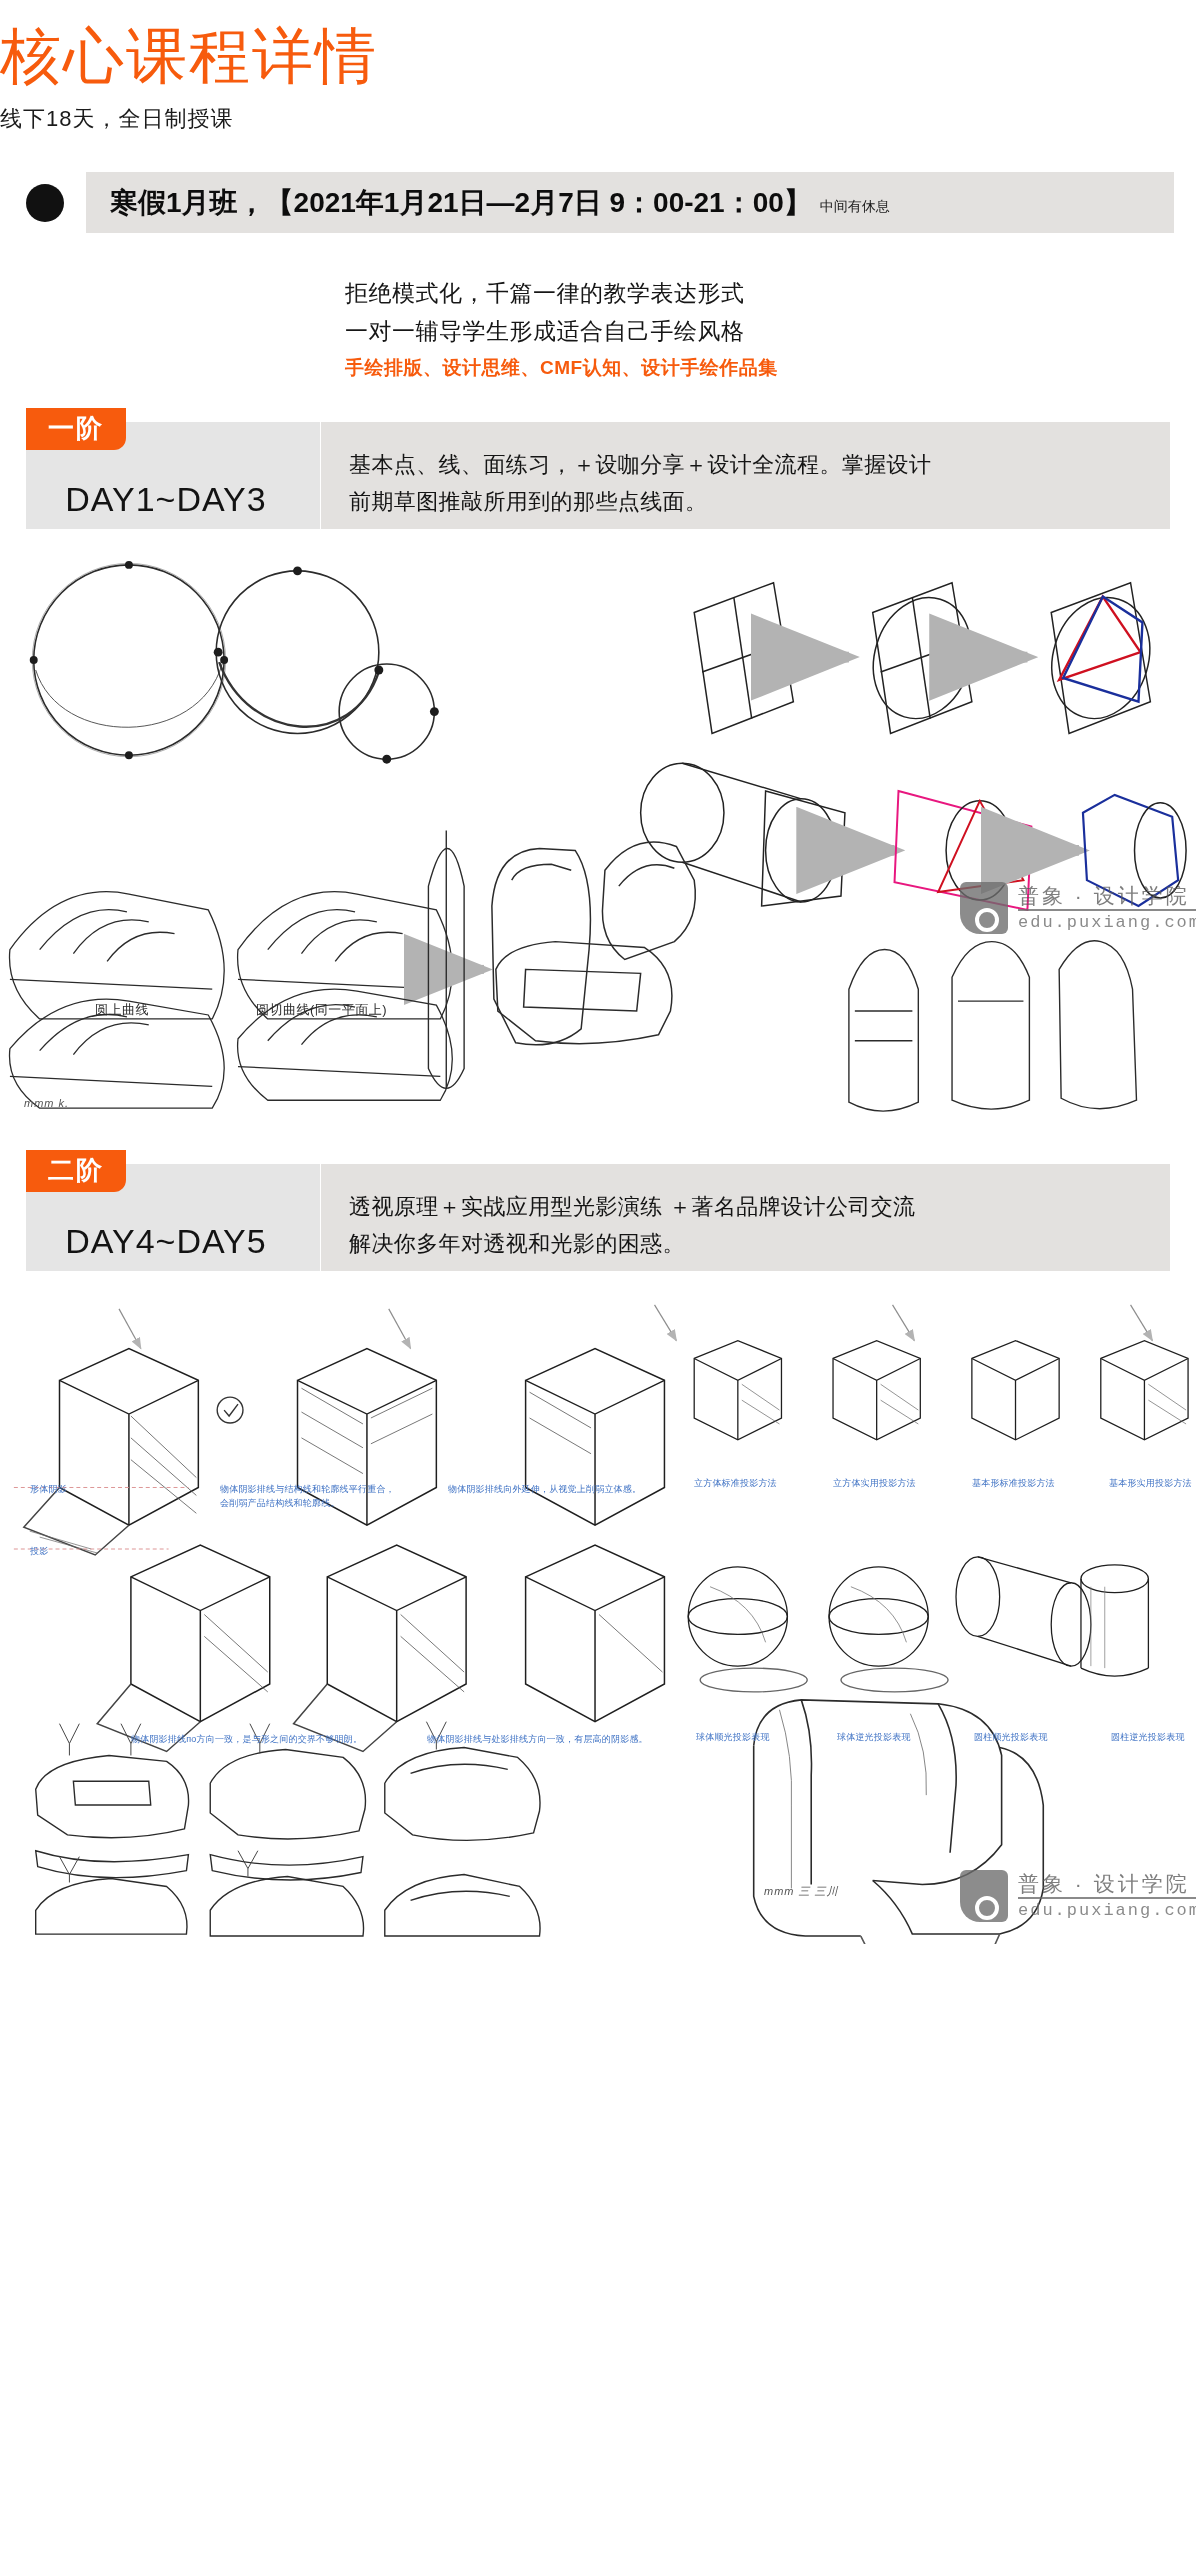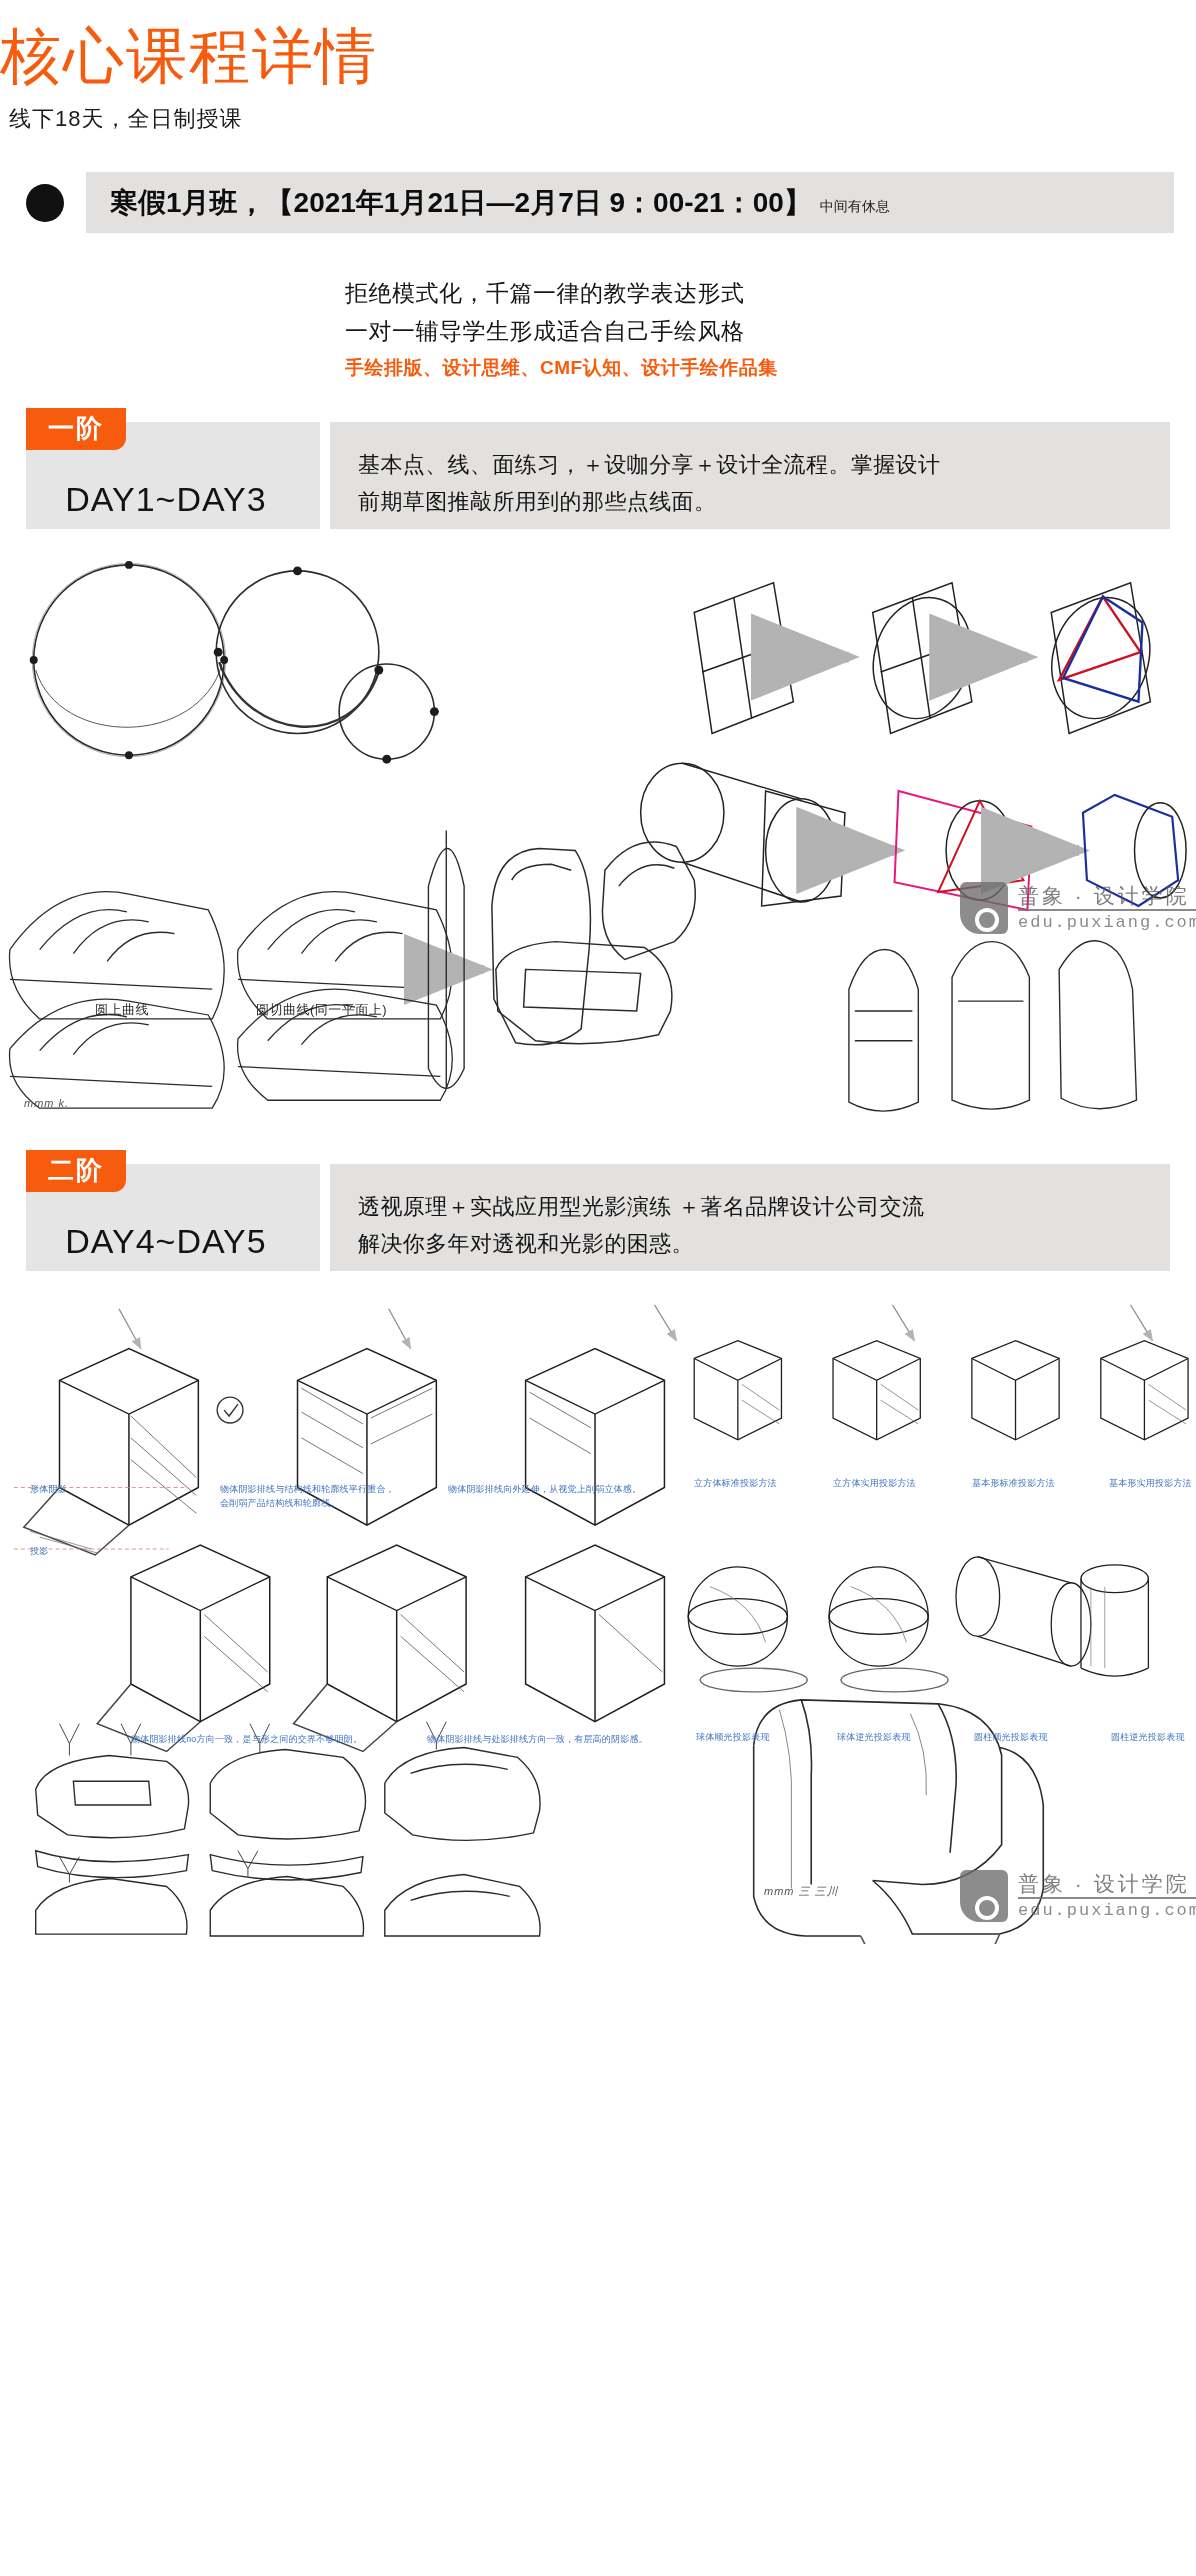--- a/index.html
+++ b/index.html
@@ -24,21 +24,20 @@
     font-weight: 400;
     letter-spacing: 2px;
     color: #F75B0D;
     line-height: 1.12;
   }
   .sub-title {
     font-size: 22px;
     color: #1b1b1b;
     letter-spacing: 1px;
     margin-top: 14px;
-    margin-left: 9px;
   }
 
   
   .date-row {
     margin-top: 38px;
     height: 61px;
     display: flex;
     align-items: center;
     padding-left: 26px;
   }
@@ -124,21 +123,21 @@
   .stage-days {
     text-align: center;
     font-size: 34px;
     color: #131313;
     letter-spacing: 1px;
     padding-right: 14px;
   }
   .stage-right {
     flex: 1 1 auto;
     background: #e3e1df;
-    margin-left: 10px;
+    margin-left: 1px;
     padding: 16px 26px 0 28px;
     display: flex;
     flex-direction: column;
     justify-content: center;
   }
   .stage-desc {
     font-size: 22px;
     color: #141414;
     line-height: 1.72;
     letter-spacing: 0.4px;

